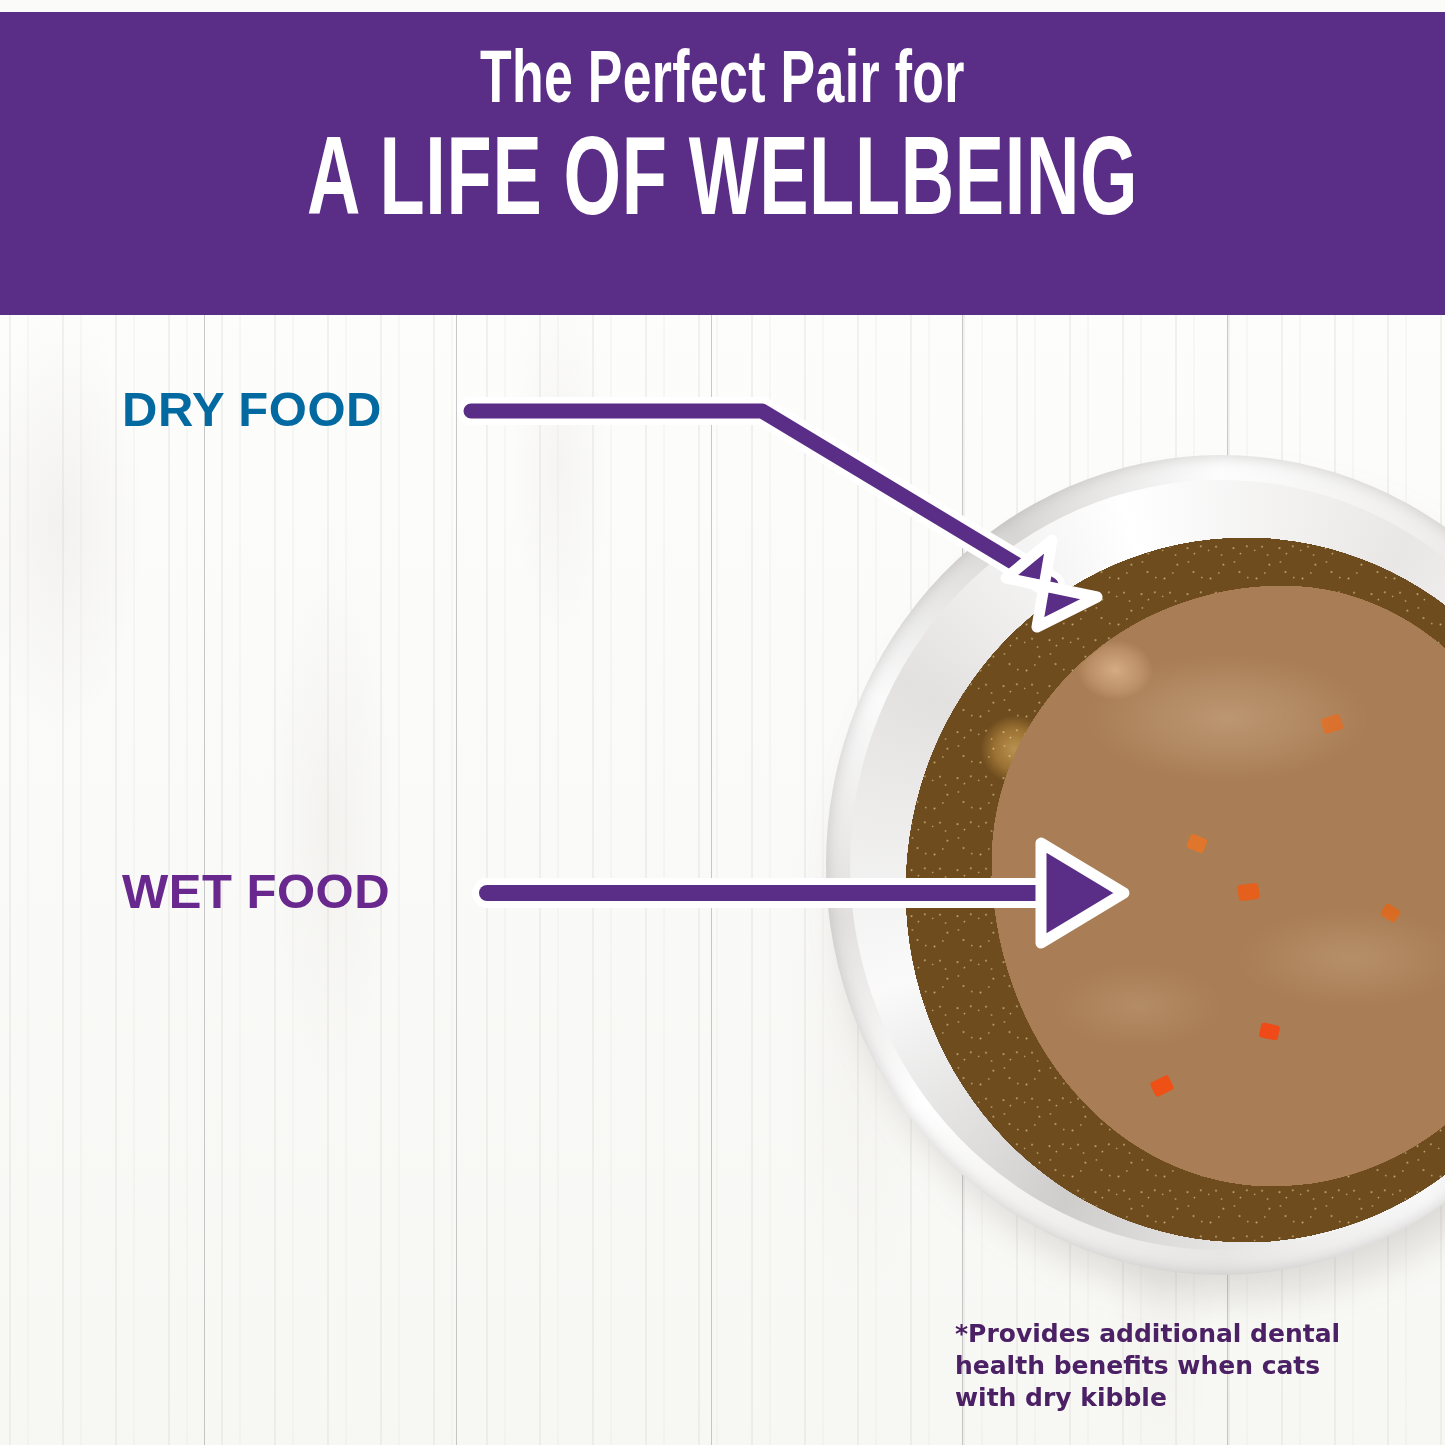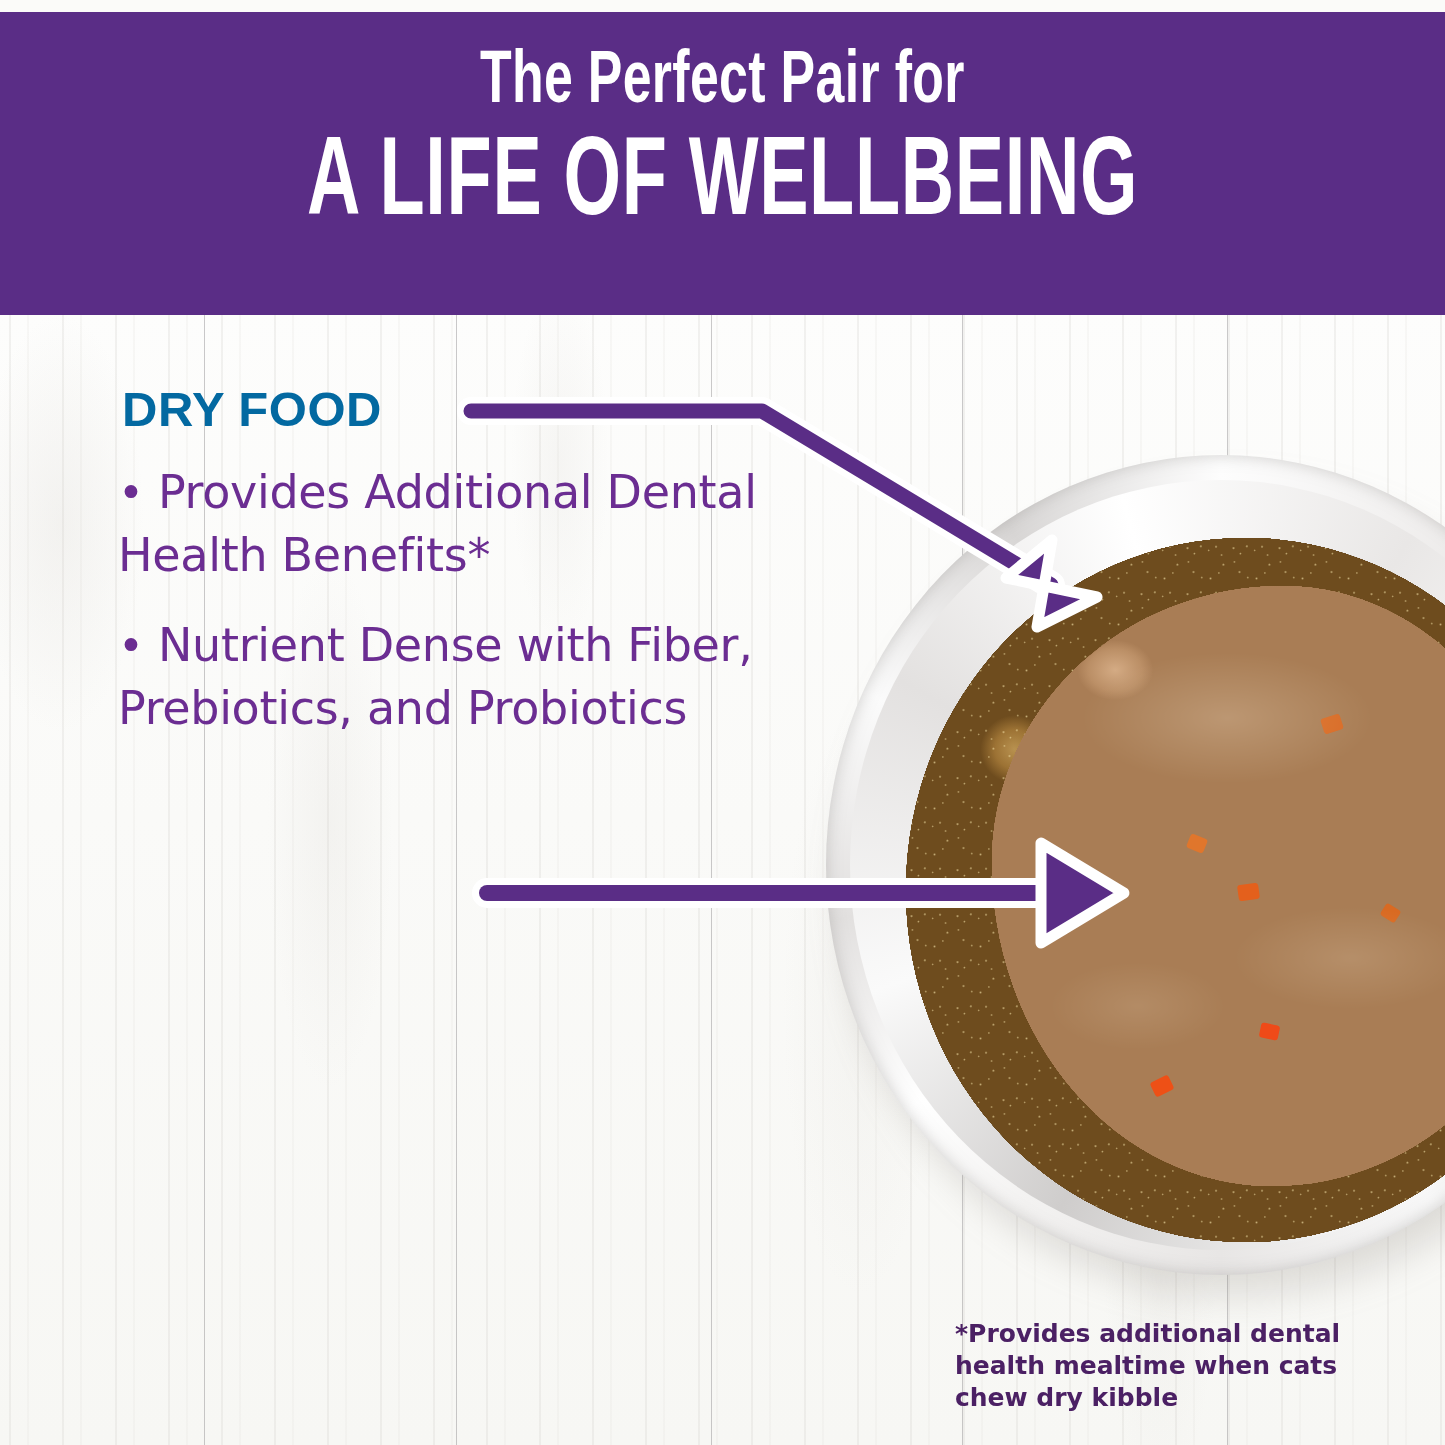--- a/index.html
+++ b/index.html
@@ -304,31 +304,22 @@
       <line x1="487" y1="893" x2="1058" y2="893" stroke="#FFFFFF" stroke-width="30" stroke-linecap="round"></line>
       <line x1="487" y1="893" x2="1058" y2="893" stroke="#5A2D86" stroke-width="16" stroke-linecap="round"></line>
       <path d="M 1124 893 L 1041 843 L 1041 943 Z" fill="#5A2D86" stroke="#FFFFFF" stroke-width="11" stroke-linejoin="round"></path>
     </g>
   </svg>
 
   <div id="copy">
 
     <div class="sec-head" id="dry-head" style="color: #0369a1;">DRY FOOD</div>
 
-    <div class="bullets" id="dry-bullets">
-      <div class="bullet" style="color: rgb(107, 45, 146);">
-        <span class="dot">•</span>
-        <span>Provides Additional Dental Health Benefits*</span>
-      </div>
-      <div class="bullet" style="color: rgb(107, 45, 146);">
-        <span class="dot">•</span>
-        <span>Nutrient Dense with Fiber, Prebiotics, and Probiotics</span>
-      </div>
-    </div>
-
+
+    <div class="sec-head" id="wet-head" style="color: rgb(104, 40, 142);">WET FOOD</div>
 
     <div class="bullets" id="wet-bullets">
     </div>
   </div>
 
-  <div id="footnote" style="color: rgb(75, 32, 100);">*Provides additional dental health mealtime when cats chew dry kibble</div>
+  <div id="footnote" style="color: rgb(75, 32, 100);">*Provides additional dental health benefits when cats with dry kibble</div>
 
 </div>
 
 </body></html>

